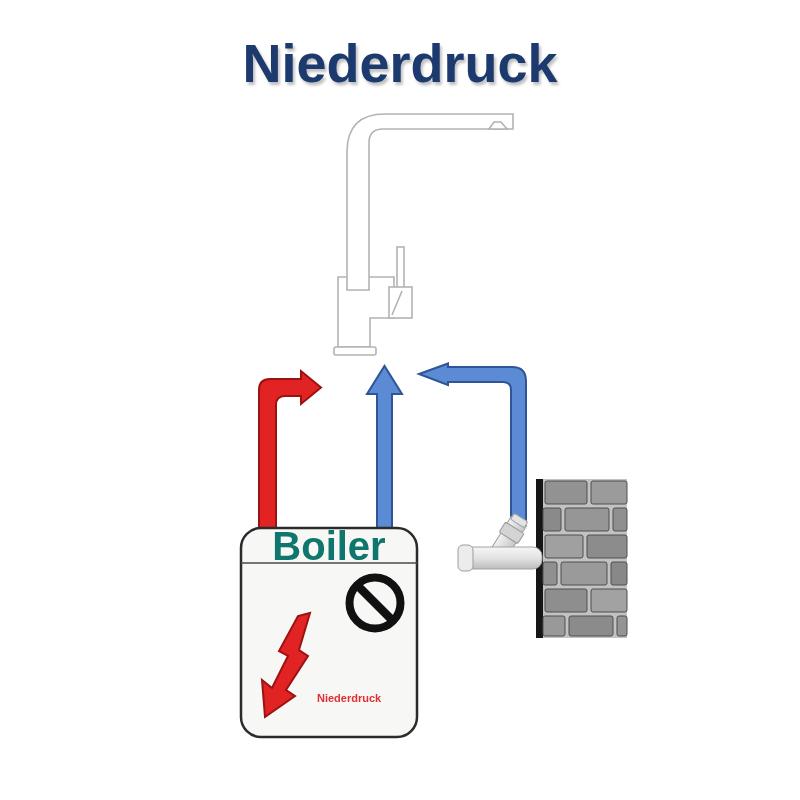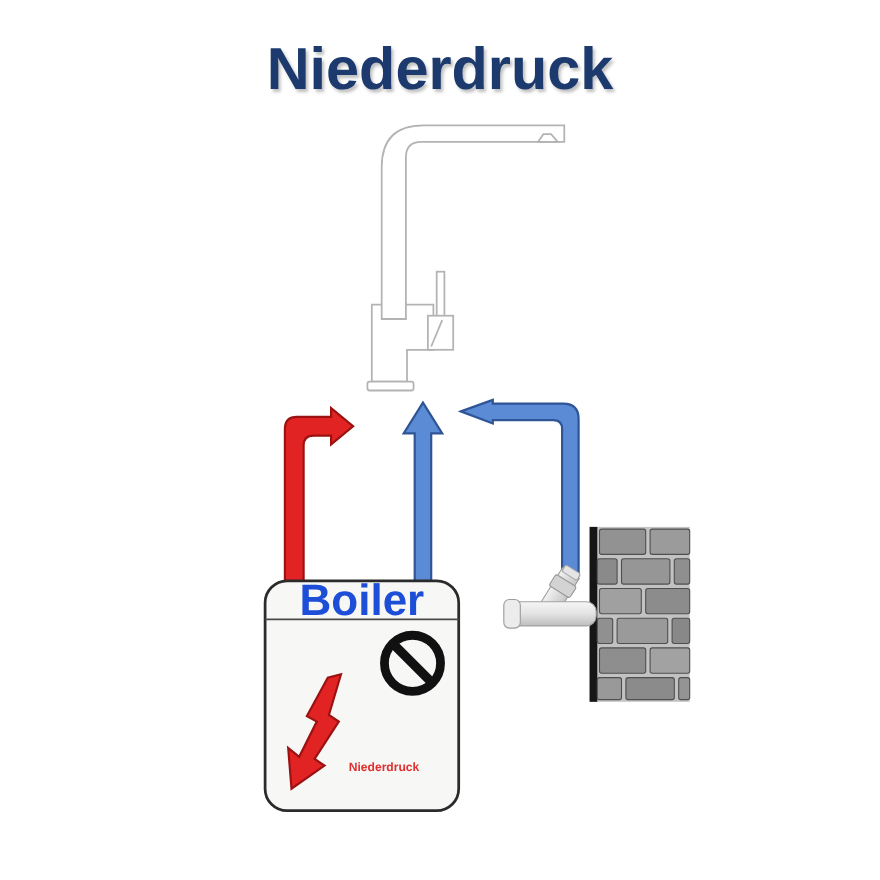--- a/index.html
+++ b/index.html
@@ -10,21 +10,21 @@
   .stage{position:absolute;left:0;top:0;width:800px;height:800px;}
   .page-title{
     position:absolute;left:0;top:34px;width:800px;text-align:center;
     font-size:54px;font-weight:bold;letter-spacing:0px;
     color:var(--title-text,#1c3a6e);
     text-shadow:2px 3px 3px #bfbfbf;
     margin:0;line-height:1.1;
   }
   .boiler-label{
     position:absolute;left:241px;top:526px;width:176px;text-align:center;
-    font-size:40px;font-weight:600;color:#1d4ed8;line-height:1.0;
+    font-size:40px;font-weight:600;color:#0f766e;line-height:1.0;
   }
   .warning-label{
     position:absolute;left:317px;top:692px;width:120px;text-align:left;
     font-size:11px;font-weight:bold;color:var(--warning-text,#e03030);
   }
   svg{position:absolute;left:0;top:0;}
   .faucet{stroke:var(--faucet-line,#b3b3b3);stroke-width:1.6;fill:#ffffff;}
   .hot{fill:var(--hot-water-fill,#e12323);stroke:var(--hot-water-outline,#9c1212);stroke-width:2;}
   .cold{fill:var(--cold-water-fill,#5b8bd4);stroke:var(--cold-water-outline,#2f5597);stroke-width:2;}
   .prohib{stroke:var(--prohibition-sign,#111111);fill:none;}

